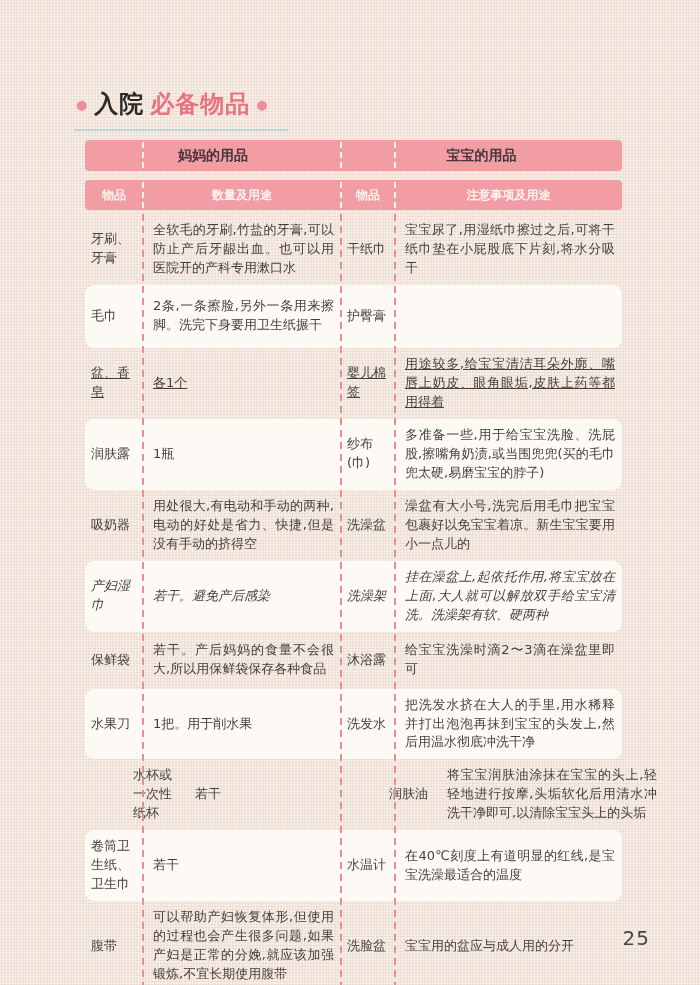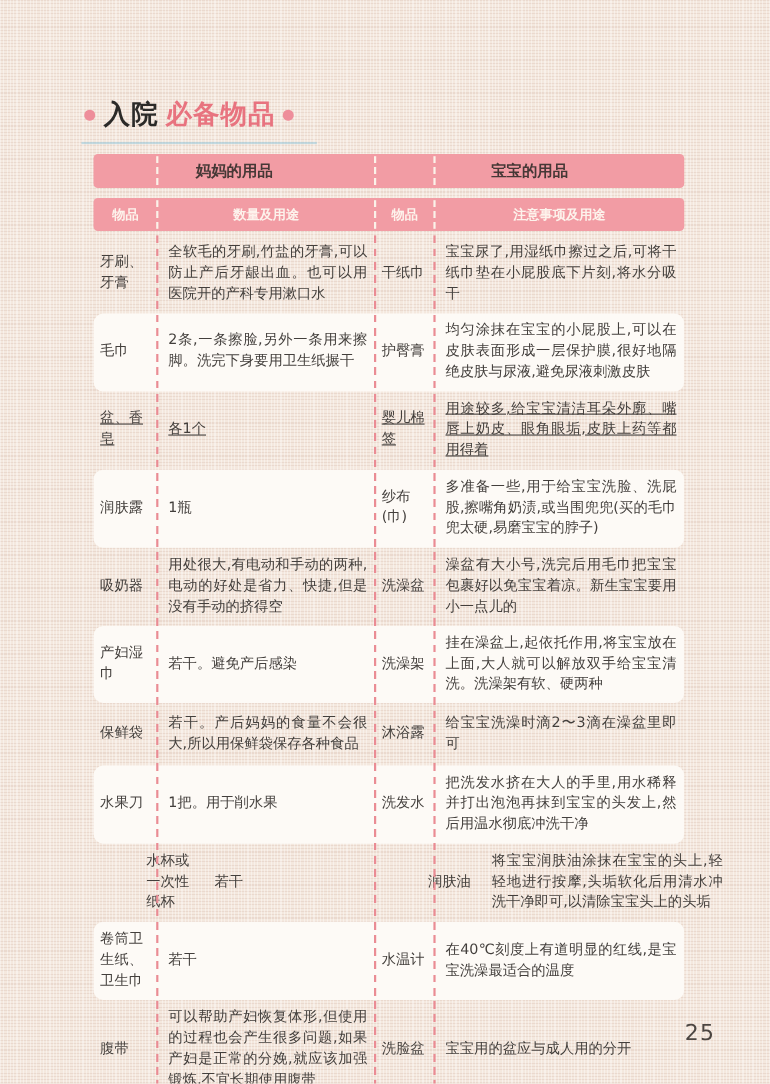--- a/index.html
+++ b/index.html
@@ -78,21 +78,21 @@
   .cell{
     display:flex; align-items:center;
     font-size:13px; line-height:1.46; color:#433f3c;
     padding-top:7px; padding-bottom:7px;
   }
   .c-item{  padding-left:6px;  padding-right:4px; }
   .c-desc{  padding-left:10px; padding-right:7px; text-align:justify; }
   .c-item2{ padding-left:6px;  padding-right:2px; }
 
   .r1{ min-height:64px; } .r2{ min-height:63px; } .r3{ min-height:56px;text-decoration:underline; }
-  .r4{ min-height:61px; } .r5{ min-height:62px; } .r6{ min-height:63px; }
+  .r4{ min-height:61px; } .r5{ min-height:62px; } .r6{ min-height:63px;font-style:italic; }
   .r7{ min-height:57px; } .r8{ min-height:55px; } .r9{ min-height:69px;margin-left:42px; }
   .r10{ min-height:68px; } .r11{ min-height:66px; }
 
   .page-number{
     position:absolute; top:926px; right:50px;
     font-size:20px; color:#4c4642; letter-spacing:1px;
   }
 </style>
 </head>
 <body>
@@ -133,21 +133,20 @@
         <div class="cell c-item">牙刷、牙膏</div>
         <div class="cell c-desc">全软毛的牙刷,竹盐的牙膏,可以防止产后牙龈出血。也可以用医院开的产科专用漱口水</div>
         <div class="cell c-item2">干纸巾</div>
         <div class="cell c-desc">宝宝尿了,用湿纸巾擦过之后,可将干纸巾垫在小屁股底下片刻,将水分吸干</div>
       </div>
 
       <div class="row r2 alt">
         <div class="cell c-item">毛巾</div>
         <div class="cell c-desc">2条,一条擦脸,另外一条用来擦脚。洗完下身要用卫生纸搌干</div>
         <div class="cell c-item2">护臀膏</div>
-        <div class="cell c-desc">均匀涂抹在宝宝的小屁股上,可以在皮肤表面形成一层保护膜,很好地隔绝皮肤与尿液,避免尿液刺激皮肤</div>
       </div>
 
       <div class="row r3">
         <div class="cell c-item">盆、香皂</div>
         <div class="cell c-desc">各1个</div>
         <div class="cell c-item2">婴儿棉签</div>
         <div class="cell c-desc">用途较多,给宝宝清洁耳朵外廓、嘴唇上奶皮、眼角眼垢,皮肤上药等都用得着</div>
       </div>
 
       <div class="row r4 alt">

